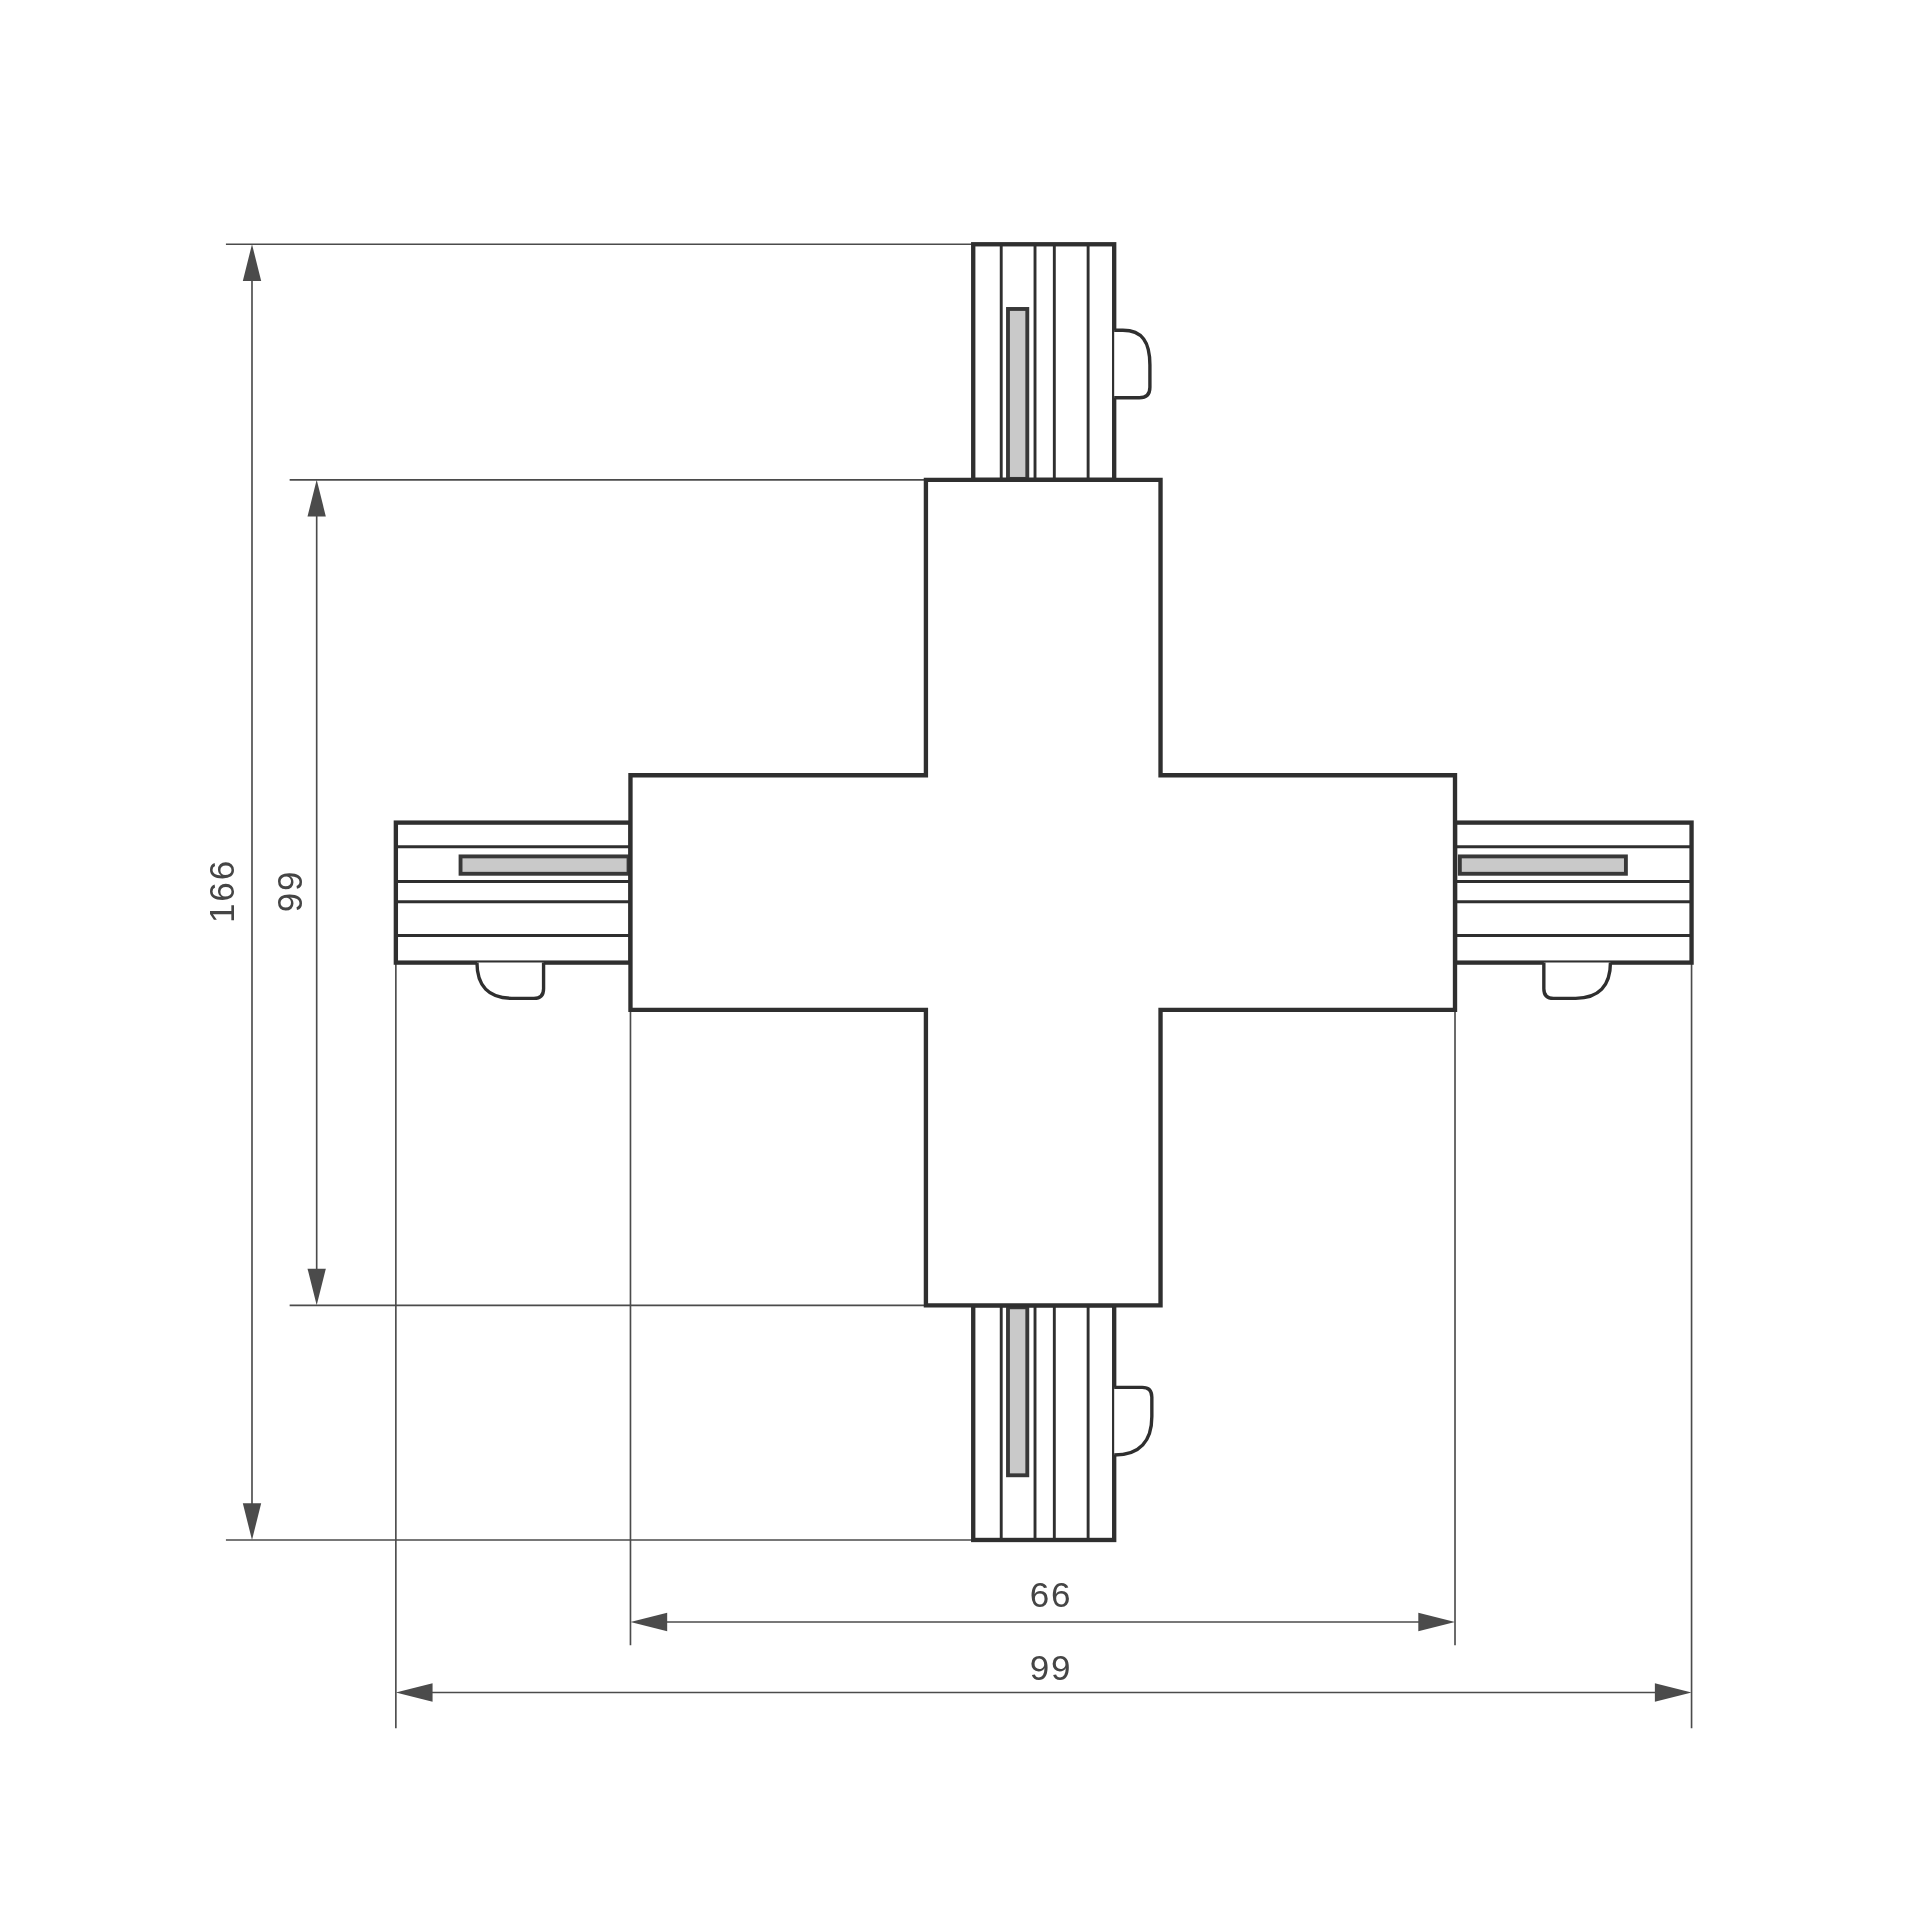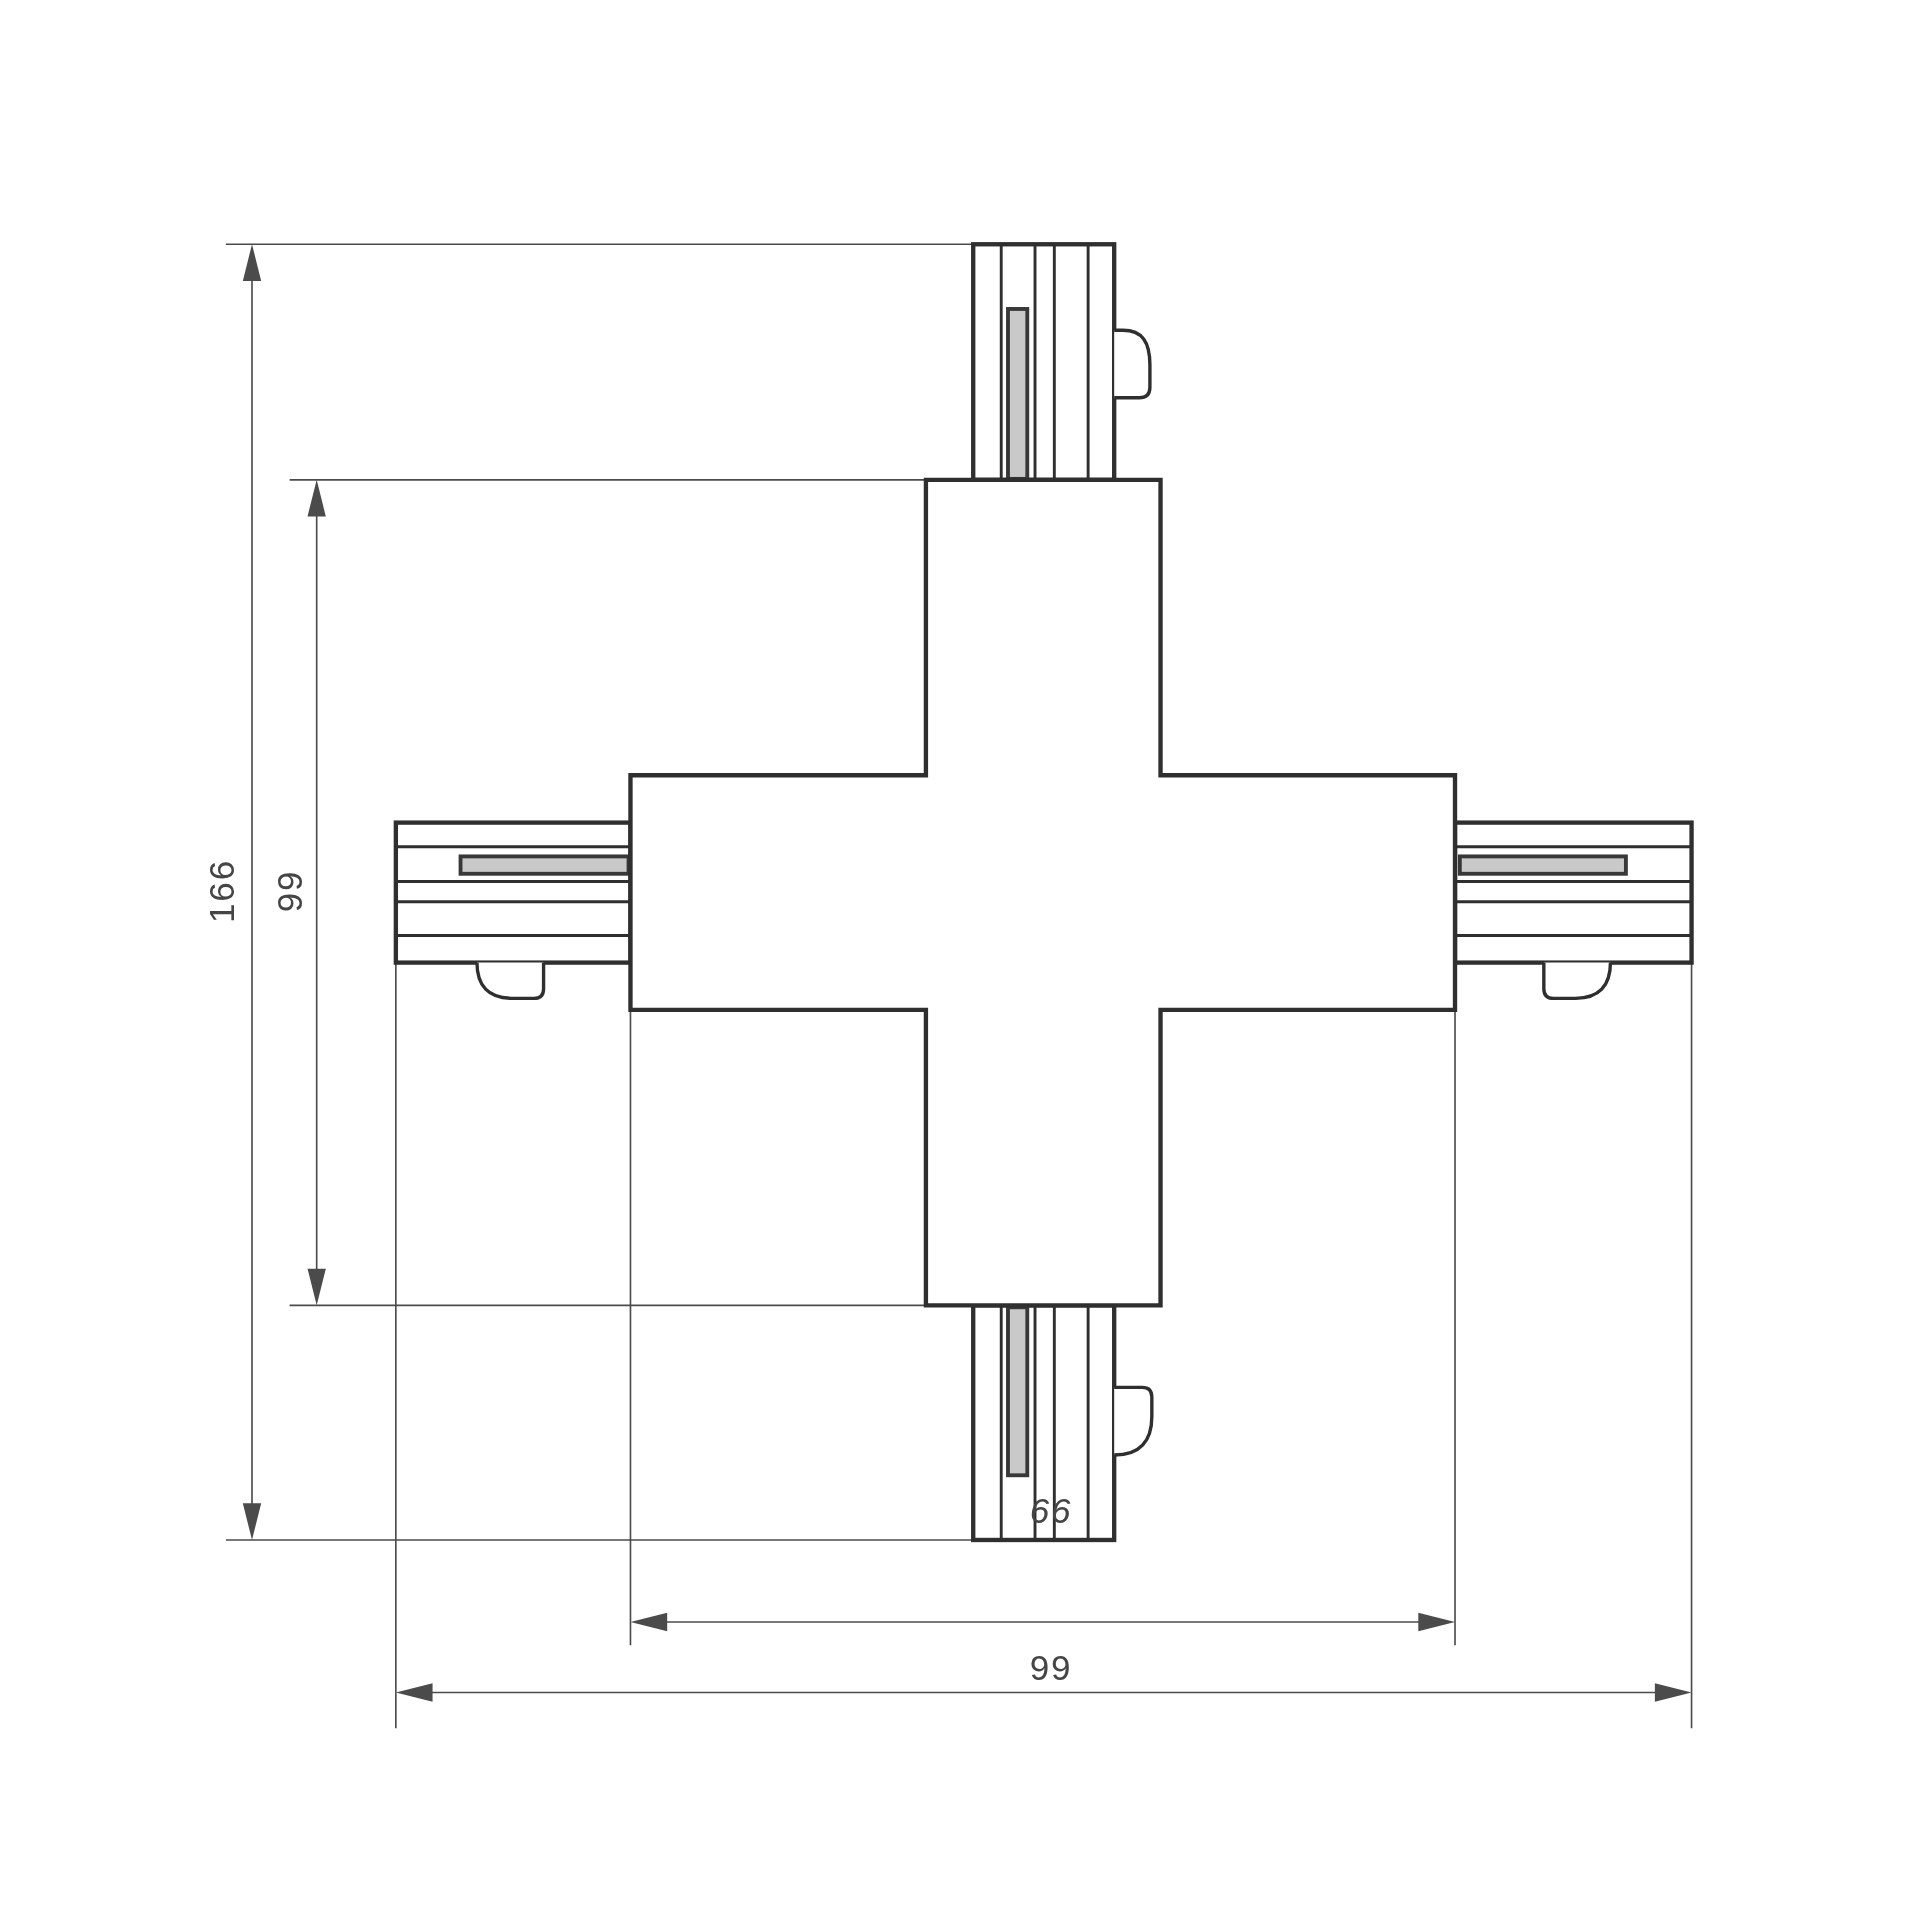--- a/index.html
+++ b/index.html
@@ -112,18 +112,18 @@
       <path d="M 1154,1437 H 1183 Q 1193,1437 1193,1447 V 1467 C 1193,1492 1181,1507 1154,1507"></path>
       <path d="M 494,997 C 494,1021 506,1034 530,1034 H 553 Q 563,1034 563,1024 V 997"></path>
       <path d="M 1668,997 C 1668,1021 1656,1034 1632,1034 H 1609 Q 1599,1034 1599,1024 V 997"></path>
     </g>
   </svg>
 
   <div class="dim-label rot" style="left:221px; top:891px;">166</div>
 
   <div class="dim-label rot" style="left:289px; top:891px;">99</div>
 
-  <div class="dim-label" style="left:1051px; top:1510px;font-style:italic;">66</div>
+  <div class="dim-label" style="left:1051px; top:1594px;">66</div>
 
   <div class="dim-label" style="left:1051px; top:1667px;">99</div>
 
 </div>
 
 
 </body></html>

